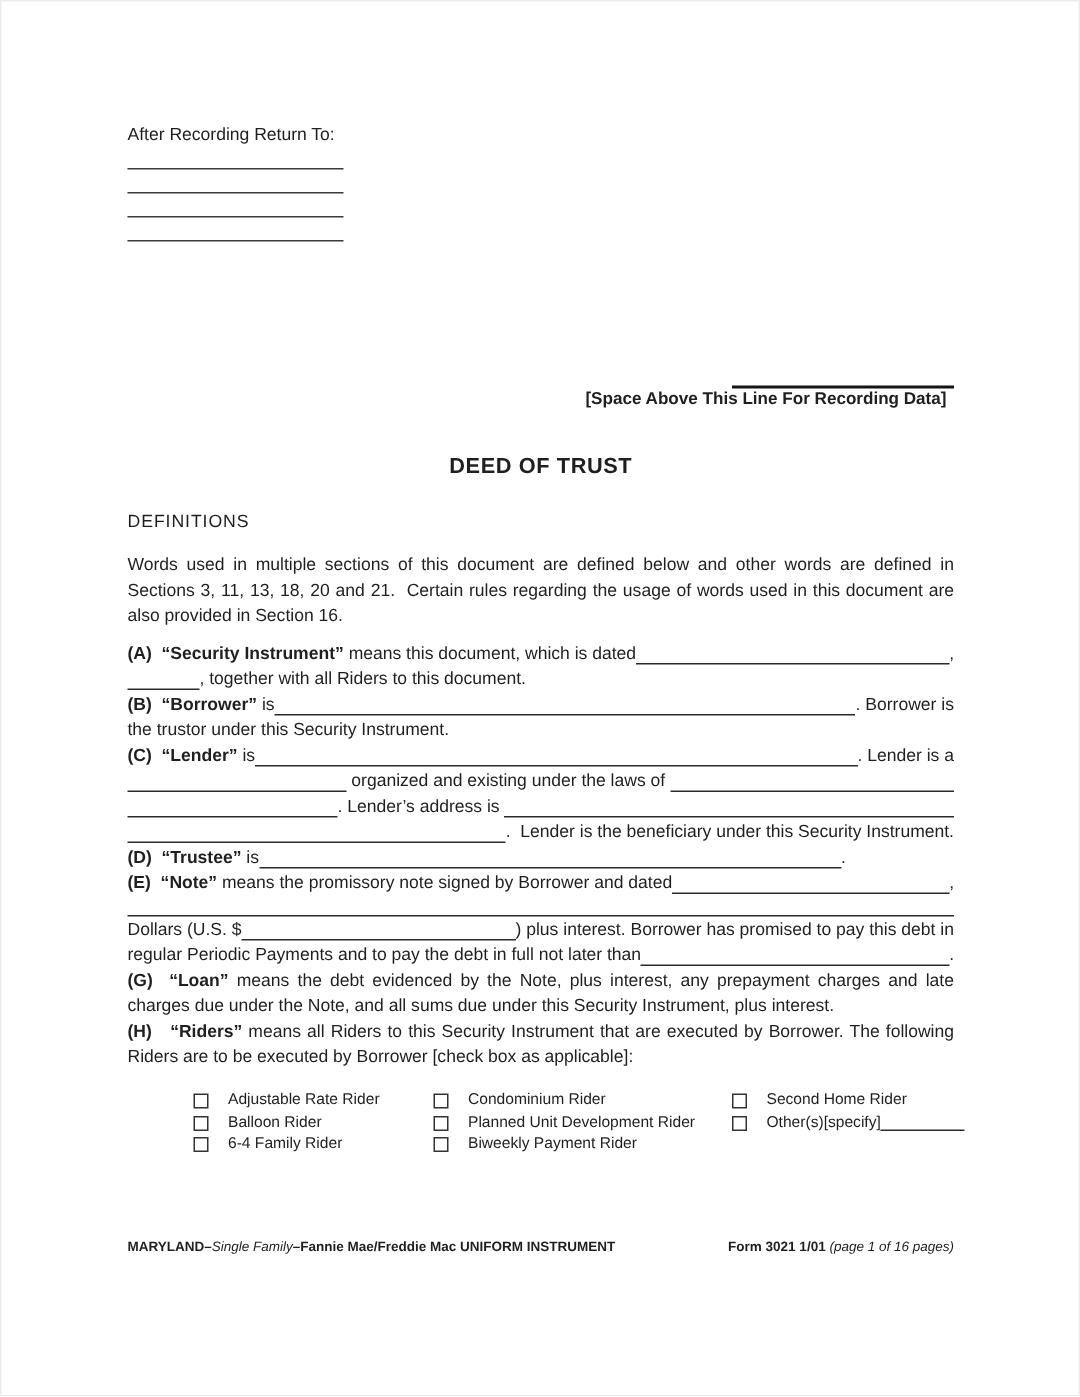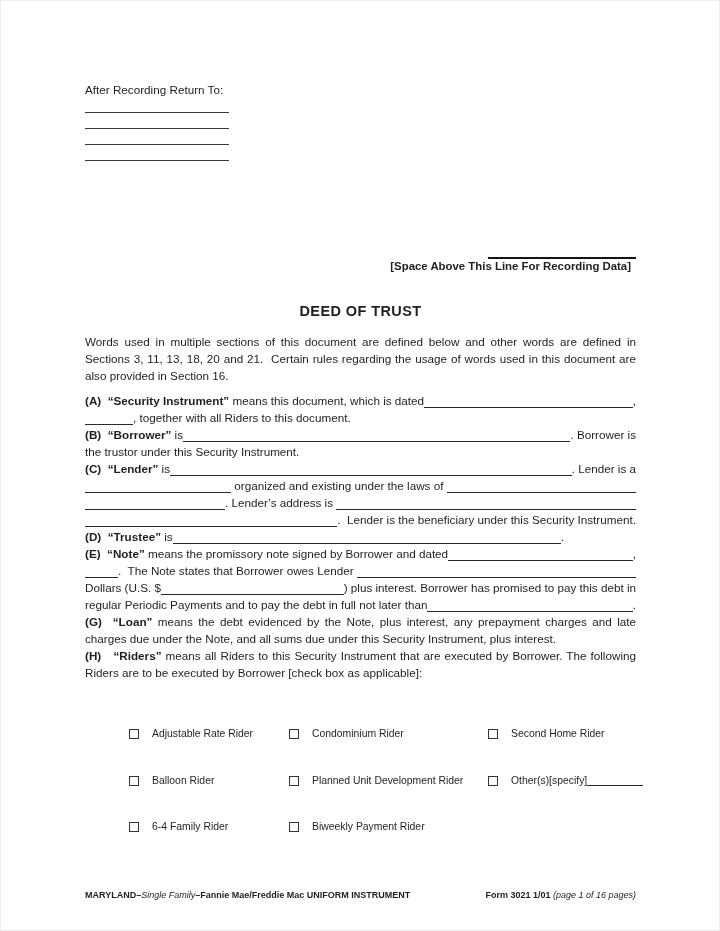--- a/index.html
+++ b/index.html
@@ -32,21 +32,21 @@
 
   
   .line{display:flex;align-items:center;font-size:11.7px;line-height:17px;}
   .t{white-space:pre;flex:0 0 auto;}
   .bl{border-bottom:1px solid #2b2b2b;height:13px;flex:0 0 auto;}
   .fx{flex:1 1 auto;}
 
   
   .riders{margin:14px 0 0 44px;font-size:10.4px;}
   .r-row{display:grid;grid-template-columns:160px 199px 1fr;line-height:14.5px;}
-  .cell{display:flex;align-items:center;margin-top:32px;}
+  .cell{display:flex;align-items:center;}
   .cb{width:8px;height:8px;border:1px solid #333;margin-right:13px;flex:0 0 auto;background:#fff;}
   .r-label{white-space:pre;}
   .other-bl{border-bottom:1px solid #2b2b2b;width:56px;height:10px;align-self:flex-end;margin-bottom:2px;}
 
   
   .footer{display:flex;justify-content:space-between;align-items:baseline;margin-top:54px;font-size:9px;line-height:12px;}
 </style>
 </head>
 <body>
 
@@ -62,20 +62,21 @@
     </div>
 
     <div class="banner">
       <span class="rule rule-l"></span>
       <span class="txt">[Space Above This Line For Recording Data]</span>
       <span class="rule rule-r"></span>
     </div>
 
     <div class="title">DEED OF TRUST</div>
 
+    <div class="defs-h">DEFINITIONS</div>
 
     <p class="para mt13">Words used in multiple sections of this document are defined below and other words are defined in Sections 3, 11, 13, 18, 20 and 21.  Certain rules regarding the usage of words used in this document are also provided in Section 16.</p>
 
     <div class="defs">
 
       <div class="line">
         <span class="t b">(A)  “Security Instrument”</span>
         <span class="t"> means this document, which is dated</span>
         <span class="bl fx"></span>
         <span class="t">,</span>
@@ -124,21 +125,20 @@
       </div>
 
       <div class="line">
         <span class="t b">(E)  “Note”</span>
         <span class="t"> means the promissory note signed by Borrower and dated</span>
         <span class="bl fx"></span>
         <span class="t">,</span>
       </div>
       <div class="line">
         <span class="bl" style="width:33px"></span>
-        <span class="t">.  The Note states that Borrower owes Lender </span>
         <span class="bl fx"></span>
       </div>
       <div class="line">
         <span class="t">Dollars (U.S. $</span>
         <span class="bl fx"></span>
         <span class="t">) plus interest. Borrower has promised to pay this debt in</span>
       </div>
       <div class="line">
         <span class="t">regular Periodic Payments and to pay the debt in full not later than</span>
         <span class="bl fx"></span>

